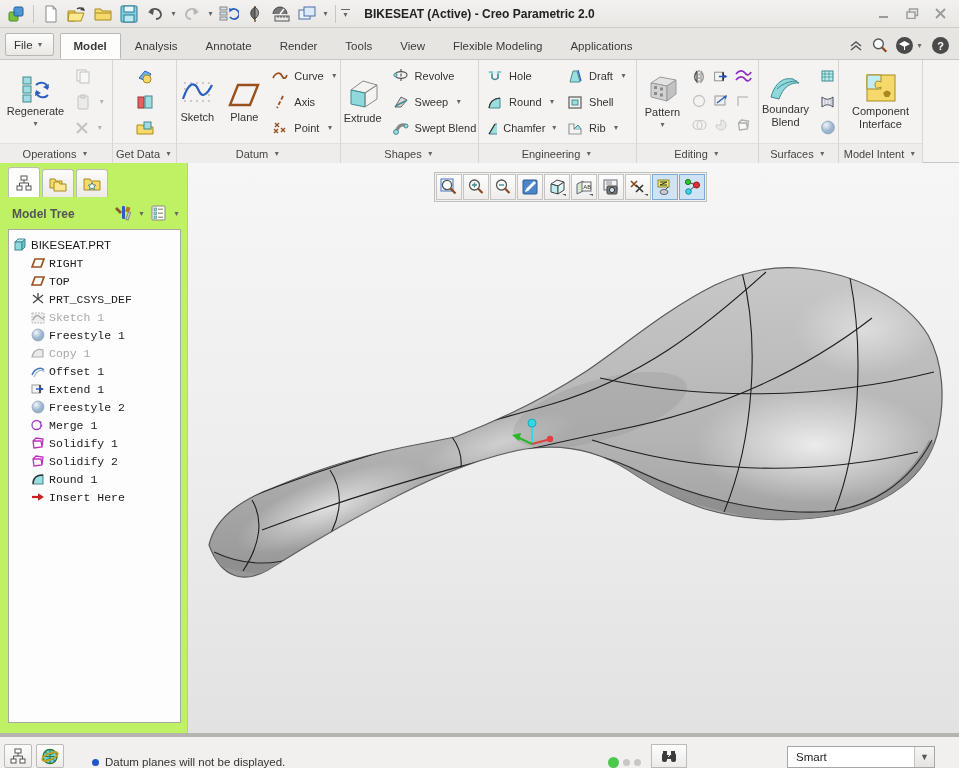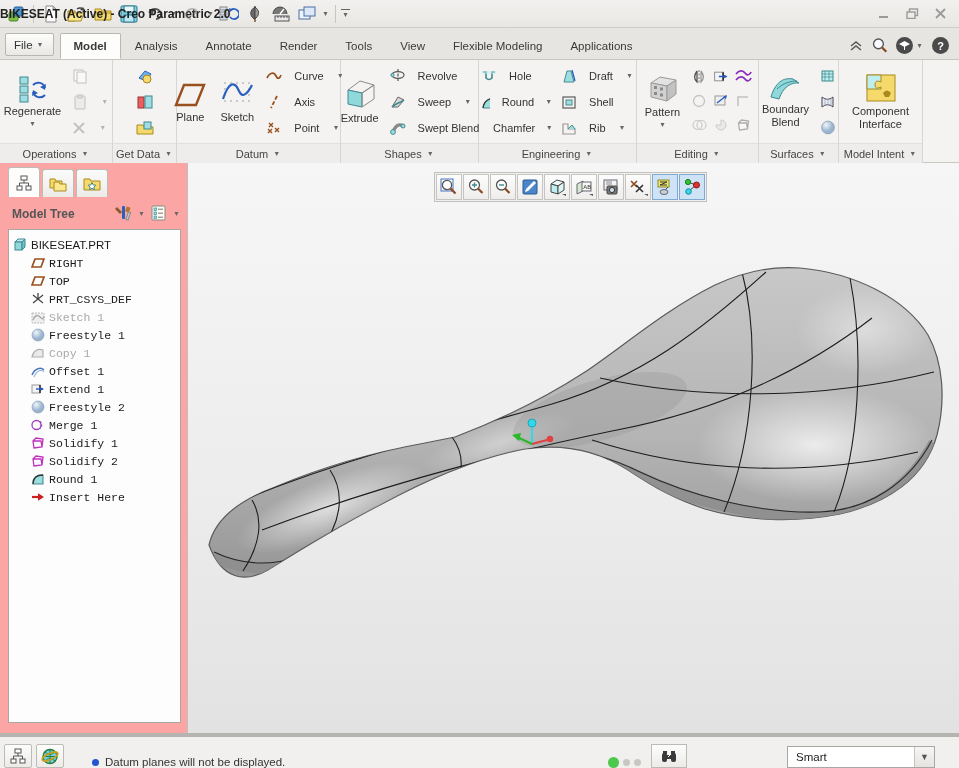--- a/index.html
+++ b/index.html
@@ -8,21 +8,21 @@
 
   
   .titlebar { position:absolute; left:0; top:0; width:959px; height:28px;
     background:linear-gradient(#f2f1ef,#e8e7e4); border-bottom:1px solid #cfcdca;
     display:flex; align-items:center; }
   .qat { display:flex; align-items:center; gap:2px; padding-left:4px; }
   .qbtn { width:24px; height:22px; display:flex; align-items:center; justify-content:center; border-radius:2px; }
   .qsep { width:1px; height:18px; background:#c8c6c2; margin:0 3px; }
   .dd { display:inline-block; width:9px; text-align:center; color:#666; font-size:8px; }
   .dd::after { content:"▾"; }
-  .title-text { position:absolute; left:0; right:0; font-size:12px; font-weight:bold; color:#222; pointer-events:none; }
+  .title-text { position:absolute; left:0; right:0; text-align:center; font-size:12px; font-weight:bold; color:#222; pointer-events:none; }
   .winctl { margin-left:auto; display:flex; gap:6px; padding-right:8px; z-index:2; }
   .wbtn { width:22px; height:18px; display:flex; align-items:center; justify-content:center; color:#888; }
   .wbtn svg { display:block; }
 
   
   .tabbar { position:absolute; left:0; top:28px; width:959px; height:32px;
     background:#e6e5e2; border-bottom:1px solid #c9c7c3; display:flex; align-items:flex-end; }
   .filebtn { margin:0 6px 3px 5px; height:23px; padding:0 8px; background:linear-gradient(#fdfdfc,#e9e8e5);
     border:1px solid #b9b7b2; border-radius:2px; display:flex; align-items:center; gap:3px; font-size:11.5px; }
   .tab { height:26px; padding:0 13px; display:flex; align-items:center; font-size:11.5px; color:#3a3a3a; border:1px solid transparent; }
@@ -31,35 +31,35 @@
   .tabtools .tbtn { display:flex; align-items:center; gap:2px; }
   .circle-ic { width:17px; height:17px; border-radius:50%; background:#4a4a4a; color:#fff; display:flex; align-items:center; justify-content:center; font-size:11px; font-weight:bold; }
 
   
   .ribbon { position:absolute; left:0; top:60px; width:959px; height:103px; background:#f4f3f1; border-bottom:1px solid #c9c7c3; display:flex; }
   .rgroup { height:103px; border-right:1px solid #d8d6d2; display:flex; flex-direction:column; }
   .rcontent { height:83px; display:flex; align-items:center; justify-content:center; gap:4px; padding:2px 4px; }
   .rlabel { height:20px; display:flex; align-items:center; justify-content:center; gap:4px; color:#444; font-size:11px; background:#efedeb; border-top:1px solid #e2e0dc; }
   .bigbtn { display:flex; flex-direction:column; align-items:center; justify-content:center; gap:2px; padding:2px 4px; height:76px; border-radius:2px; text-align:center; line-height:1.15; }
   .minicol { display:flex; flex-direction:column; justify-content:center; gap:2px; }
-  .rrow { display:flex; align-items:center; gap:12px; height:24px; padding:0 3px; border-radius:2px; white-space:nowrap; }
+  .rrow { display:flex; align-items:center; gap:6px; height:24px; padding:0 3px; border-radius:2px; white-space:nowrap; }
   .dis { opacity:.45; filter:grayscale(1); }
   .icgrid { display:grid; grid-template-columns:repeat(3,22px); grid-auto-rows:24px; align-items:center; justify-items:center; }
 
   
   .main { position:absolute; left:0; top:163px; width:959px; height:570px; }
   .graphics { position:absolute; left:188px; top:0; width:771px; height:570px;
     background:linear-gradient(#f6f6f6 0%, #ededed 55%, #e2e2e2 100%); }
   .gtoolbar { position:absolute; left:246px; top:9px; display:flex; gap:1px; background:#f2f1ef; border:1px solid #c2c0bc; padding:1px; }
   .gbtn { width:26px; height:26px; display:flex; align-items:center; justify-content:center;
     background:linear-gradient(#fdfdfd,#eeedeb); border:1px solid #c6c4c0; }
   .gbtn.pressed { background:#cfe3f6; border-color:#7fa9d2; }
 
   
-  .leftpanel { position:absolute; left:0; top:0; width:188px; height:570px; background:#fca5a5; border-right:1px solid #c2c0bc; display:flex; flex-direction:column; }
+  .leftpanel { position:absolute; left:0; top:0; width:188px; height:570px; background:#bef264; border-right:1px solid #c2c0bc; display:flex; flex-direction:column; }
   .ptabs { display:flex; gap:2px; padding:6px 0 0 8px; }
   .ptab { width:32px; height:28px; display:flex; align-items:center; justify-content:center;
     border:1px solid #bdbbb6; border-bottom:none; background:linear-gradient(#fbfbfa,#ecebe8); border-radius:3px 3px 0 0; }
   .ptab.active { background:#fdfdfc; height:30px; margin-top:-2px; }
   .phead { display:flex; align-items:center; gap:5px; padding:7px 6px 6px 12px; }
   .phead .ptitle { font-weight:bold; color:#555; font-size:12px; flex:0 0 auto; }
   .phead .sp { flex:1; }
   .treebox { flex:1; margin:0 6px 10px 8px; background:#fdfdfd; border:1px solid #a9a7a3; overflow:hidden; padding:6px 0 0 4px; }
   .trow { display:flex; align-items:center; gap:4px; height:18px; white-space:nowrap; font-size:11.5px; color:#1a1a1a; }
   .trow.child { padding-left:18px;font-family:Liberation Mono, monospace; }
@@ -371,46 +371,46 @@
     </div>
     <div class="rlabel">
         <span>Get Data</span>
         <span class="dd"></span>
       </div>
   </div>
 
   <div class="rgroup" style="width:164px">
     <div class="rcontent">
       <div class="bigbtn">
-        <svg width="34" height="30">
-            <path d="M3,26 L11,6 L31,6 L23,26 Z" fill="none" stroke="#99501e" stroke-width="2.4"></path>
-          </svg>
-        <span>Plane</span>
-      </div>
-      <div class="bigbtn">
         <svg width="36" height="30">
             <g fill="#bcbcbc">
               <circle cx="6" cy="4" r="1"></circle>
               <circle cx="12" cy="4" r="1"></circle>
               <circle cx="18" cy="4" r="1"></circle>
               <circle cx="24" cy="4" r="1"></circle>
               <circle cx="30" cy="4" r="1"></circle>
               <circle cx="6" cy="10" r="1"></circle>
               <circle cx="30" cy="10" r="1"></circle>
               <circle cx="6" cy="16" r="1"></circle>
               <circle cx="30" cy="16" r="1"></circle>
               <circle cx="6" cy="22" r="1"></circle>
               <circle cx="12" cy="22" r="1"></circle>
               <circle cx="18" cy="22" r="1"></circle>
               <circle cx="24" cy="22" r="1"></circle>
               <circle cx="30" cy="22" r="1"></circle>
             </g>
             <path d="M4,20 C10,2 16,2 20,12 C23,19 28,16 33,6" fill="none" stroke="#2a5fbf" stroke-width="2.2"></path>
           </svg>
         <span>Sketch</span>
+      </div>
+      <div class="bigbtn">
+        <svg width="34" height="30">
+            <path d="M3,26 L11,6 L31,6 L23,26 Z" fill="none" stroke="#99501e" stroke-width="2.4"></path>
+          </svg>
+        <span>Plane</span>
       </div>
       <div class="minicol">
         <span class="rrow">
             <svg width="16" height="12">
               <path d="M1,8 C4,2 8,2 10,6 C12,10 14,8 15,5" fill="none" stroke="#99501e" stroke-width="1.7"></path>
             </svg>
             <span>Curve</span>
             <span class="dd"></span>
           </span>
         <span class="rrow">

